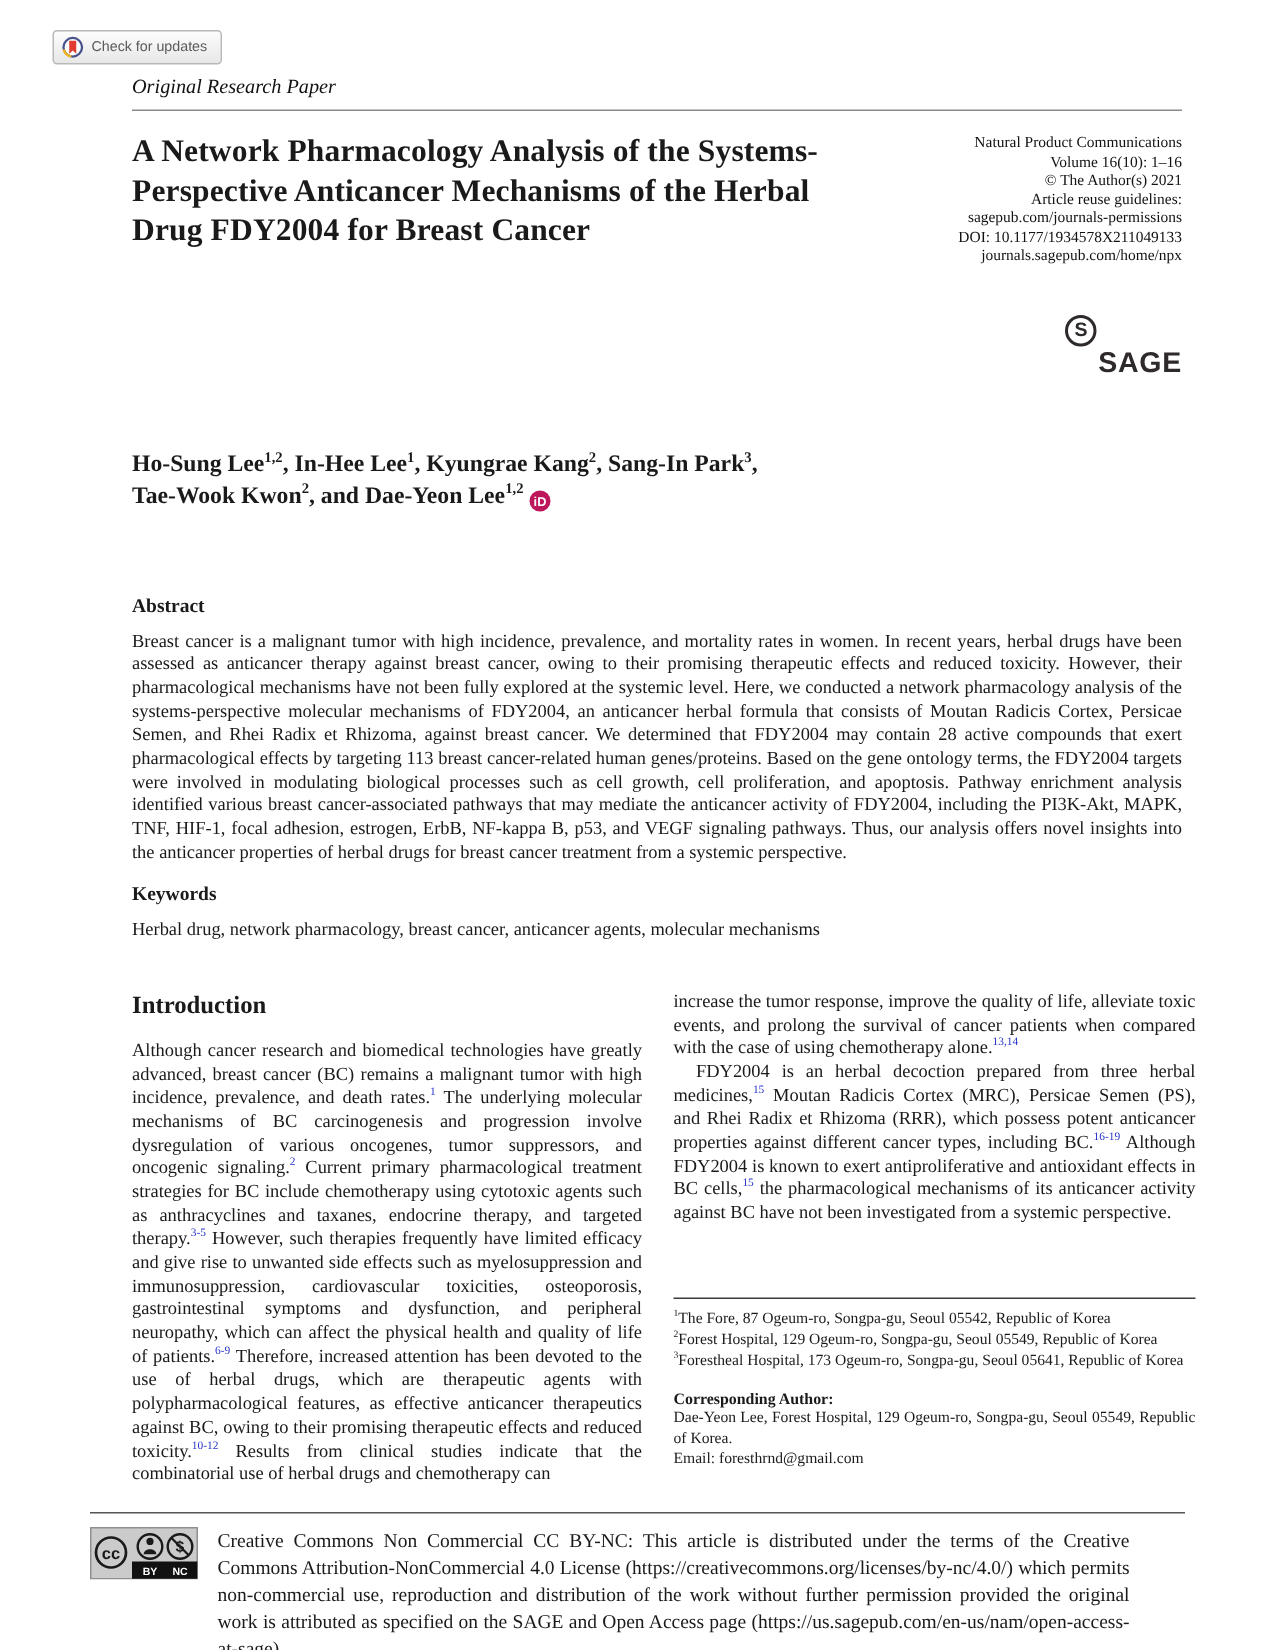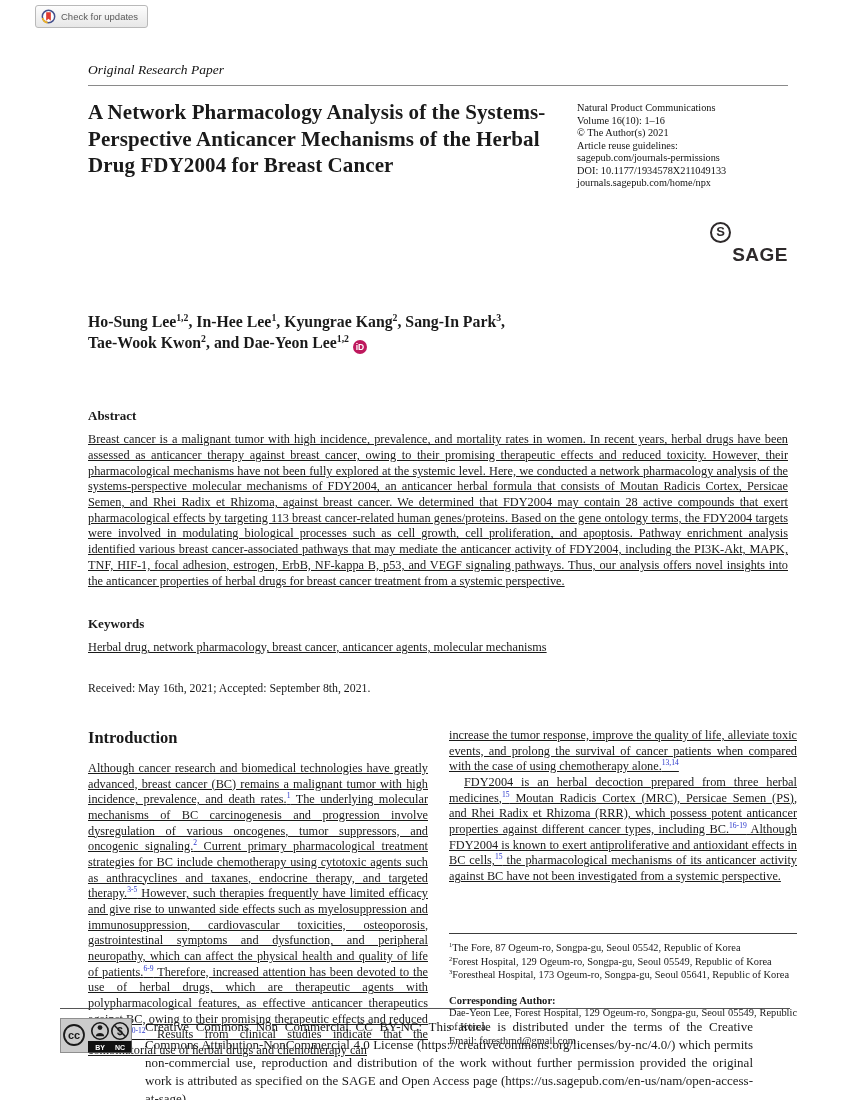--- a/index.html
+++ b/index.html
@@ -1,52 +1,52 @@
 <!DOCTYPE html>
 <html><head>
 <meta charset="utf-8">
 <style>
   html,body{margin:0;padding:0;background:#ffffff;}
   .page{position:relative;width:850px;height:1100px;background:#fff;overflow:hidden;
         font-family:"Liberation Serif",serif;color:#1a1a1a;}
 
   
-  .check-badge{position:absolute;top:5px;left:35px;display:flex;align-items:center;gap:5px;
+  .check-badge{position:absolute;top:20px;left:35px;display:flex;align-items:center;gap:5px;
     background:linear-gradient(#fdfdfd,#e7e7e7);border:1px solid #b9b9b9;border-radius:3px;
     padding:3px 9px 3px 5px;font-family:"Liberation Sans",sans-serif;font-size:9.5px;color:#5a5a5a;cursor:pointer;}
 
-  .content{position:absolute;left:88px;top:12px;width:700px;}
+  .content{position:absolute;left:88px;top:0;width:700px;}
 
   .kicker{margin-top:50px;font-style:italic;font-size:13.5px;color:#111;}
   .header-rule{border-bottom:1.2px solid #8a8a8a;margin-top:7px;}
 
   .header-row{display:flex;justify-content:space-between;margin-top:13px;}
   .title{width:552px;font-size:21px;font-weight:bold;line-height:1.27;letter-spacing:0.1px;}
-  .journal-info{width:238px;font-size:10.3px;line-height:1.22;padding-top:3px;color:#111;}
+  .journal-info{width:238px;text-align:right;font-size:10.3px;line-height:1.22;padding-top:3px;color:#111;}
   .journal-info .lnk{cursor:pointer;}
   .sage-logo{margin-top:9px;display:flex;justify-content:flex-end;align-items:center;
     font-family:"Liberation Sans",sans-serif;font-weight:bold;color:#2e2a2b;}
   .sage-s{display:inline-flex;width:17px;height:17px;border:2.2px solid #2e2a2b;border-radius:50%;
     align-items:center;justify-content:center;font-size:13px;margin-right:1px;}
   .sage-word{font-size:19px;letter-spacing:0.5px;margin-top:44px;}
 
   .authors{margin-top:46px;font-size:15.8px;font-weight:bold;line-height:1.32;}
   .authors sup.ref{color:inherit;}
   .orcid{display:inline-flex;width:14px;height:14px;border-radius:50%;background:#be185d;color:#fff;
     align-items:center;justify-content:center;font-family:"Liberation Sans",sans-serif;
     font-size:8.5px;font-weight:bold;vertical-align:-2px;margin-left:4px;cursor:pointer;}
 
   sup.ref{font-size:0.62em;vertical-align:super;line-height:0;text-align:center;}
   .bodytext sup.ref{color:#2936cb;}
 
   .abstract{margin-top:54px;}
   h3.small-head{font-size:13px;margin:0 0 8px 0;font-weight:bold;}
-  .para{font-size:12.3px;line-height:1.275;text-align:justify;margin:0;text-decoration:underline;}
+  .para{font-size:12.3px;line-height:1.275;text-align:justify;margin:0;}
 
-  .keywords{margin-top:27px;}
+  .keywords{margin-top:12px;}
   .dates{margin-top:25px;font-size:11.8px;}
 
   .columns{display:grid;grid-template-columns:340px 348px;column-gap:21px;margin-top:32px;}
   h2.intro-head{font-size:16.5px;margin:0 0 13px 0;font-weight:bold;}
   .indent{text-indent:15px;}
 
   .footnotes{margin-top:48px;border-top:1px solid #3c3c3c;padding-top:7px;}
   .footnotes .fn{font-size:10.4px;line-height:1.34;text-align:justify;margin:0;}
   .footnotes sup.ref{color:#1a1a1a;}
   .corresponding{margin-top:13px;}
@@ -104,21 +104,20 @@
     <div class="abstract">
       <h3 class="small-head">Abstract</h3>
       <p class="para">Breast cancer is a malignant tumor with high incidence, prevalence, and mortality rates in women. In recent years, herbal drugs have been assessed as anticancer therapy against breast cancer, owing to their promising therapeutic effects and reduced toxicity. However, their pharmacological mechanisms have not been fully explored at the systemic level. Here, we conducted a network pharmacology analysis of the systems-perspective molecular mechanisms of FDY2004, an anticancer herbal formula that consists of Moutan Radicis Cortex, Persicae Semen, and Rhei Radix et Rhizoma, against breast cancer. We determined that FDY2004 may contain 28 active compounds that exert pharmacological effects by targeting 113 breast cancer-related human genes/proteins. Based on the gene ontology terms, the FDY2004 targets were involved in modulating biological processes such as cell growth, cell proliferation, and apoptosis. Pathway enrichment analysis identified various breast cancer-associated pathways that may mediate the anticancer activity of FDY2004, including the PI3K-Akt, MAPK, TNF, HIF-1, focal adhesion, estrogen, ErbB, NF-kappa B, p53, and VEGF signaling pathways. Thus, our analysis offers novel insights into the anticancer properties of herbal drugs for breast cancer treatment from a systemic perspective.</p>
     </div>
 
     <div class="keywords">
       <h3 class="small-head">Keywords</h3>
       <p class="para" style="text-align:left;">Herbal drug, network pharmacology, breast cancer, anticancer agents, molecular mechanisms</p>
     </div>
 
-    <div class="dates">Received: May 16th, 2021; Accepted: September 8th, 2021.</div>
 
     <div class="columns bodytext">
       <div class="col">
         <h2 class="intro-head">Introduction</h2>
         <p class="para">Although cancer research and biomedical technologies have greatly advanced, breast cancer (BC) remains a malignant tumor with high incidence, prevalence, and death rates.<sup class="ref">1</sup> The underlying molecular mechanisms of BC carcinogenesis and progression involve dysregulation of various oncogenes, tumor suppressors, and oncogenic signaling.<sup class="ref">2</sup> Current primary pharmacological treatment strategies for BC include chemotherapy using cytotoxic agents such as anthracyclines and taxanes, endocrine therapy, and targeted therapy.<sup class="ref">3-5</sup> However, such therapies frequently have limited efficacy and give rise to unwanted side effects such as myelosuppression and immunosuppression, cardiovascular toxicities, osteoporosis, gastrointestinal symptoms and dysfunction, and peripheral neuropathy, which can affect the physical health and quality of life of patients.<sup class="ref">6-9</sup> Therefore, increased attention has been devoted to the use of herbal drugs, which are therapeutic agents with polypharmacological features, as effective anticancer therapeutics against BC, owing to their promising therapeutic effects and reduced toxicity.<sup class="ref">10-12</sup> Results from clinical studies indicate that the combinatorial use of herbal drugs and chemotherapy can</p>
       </div>
       <div class="col">
         <p class="para">increase the tumor response, improve the quality of life, alleviate toxic events, and prolong the survival of cancer patients when compared with the case of using chemotherapy alone.<sup class="ref">13,14</sup></p>
         <p class="para indent">FDY2004 is an herbal decoction prepared from three herbal medicines,<sup class="ref">15</sup> Moutan Radicis Cortex (MRC), Persicae Semen (PS), and Rhei Radix et Rhizoma (RRR), which possess potent anticancer properties against different cancer types, including BC.<sup class="ref">16-19</sup> Although FDY2004 is known to exert antiproliferative and antioxidant effects in BC cells,<sup class="ref">15</sup> the pharmacological mechanisms of its anticancer activity against BC have not been investigated from a systemic perspective.</p>
 

